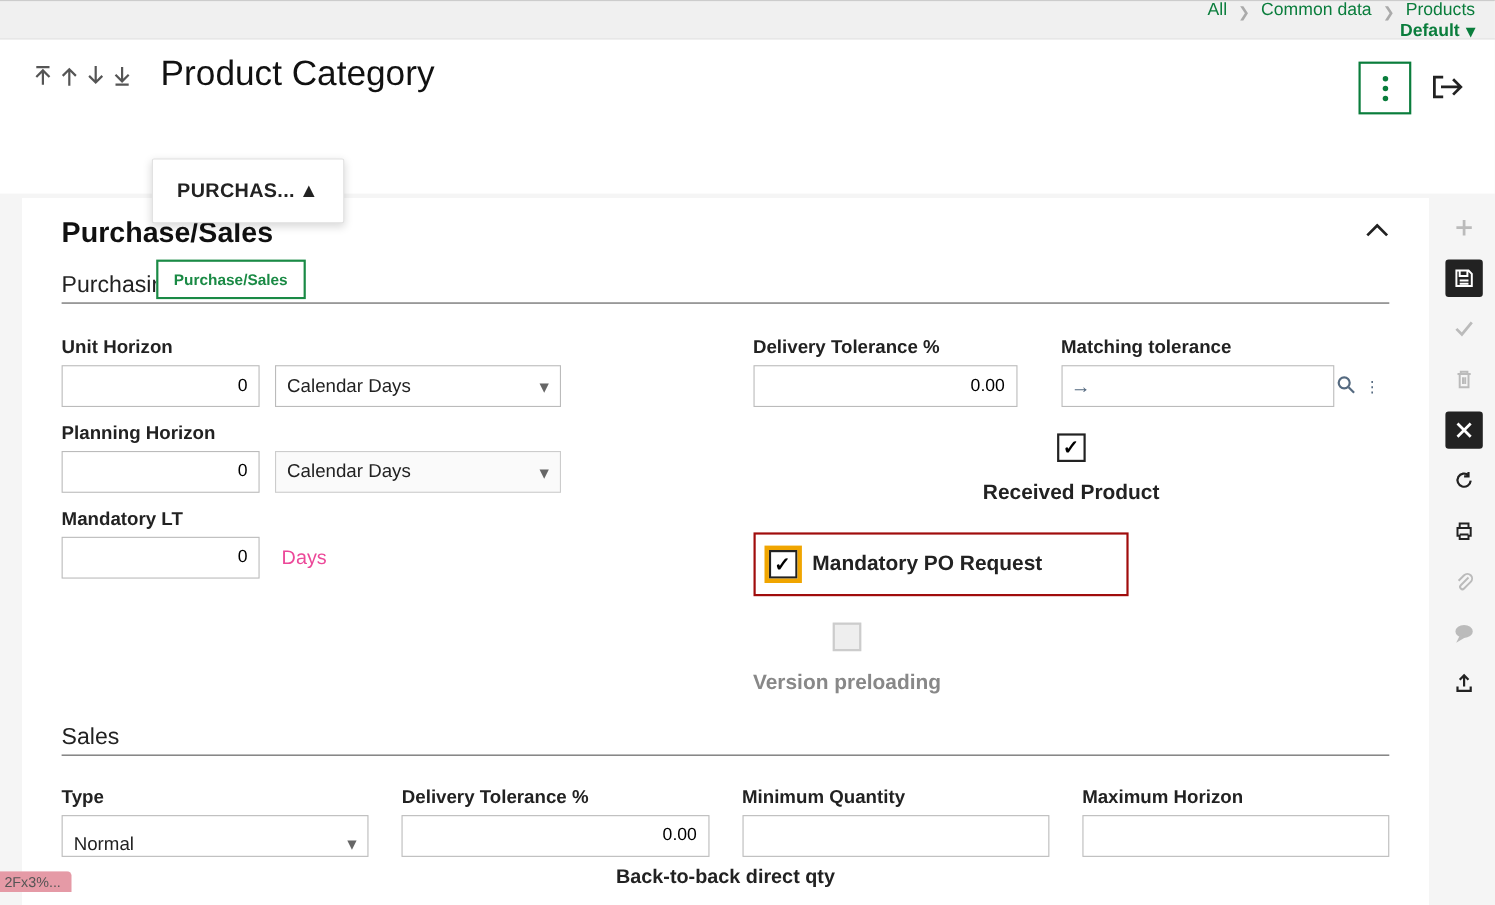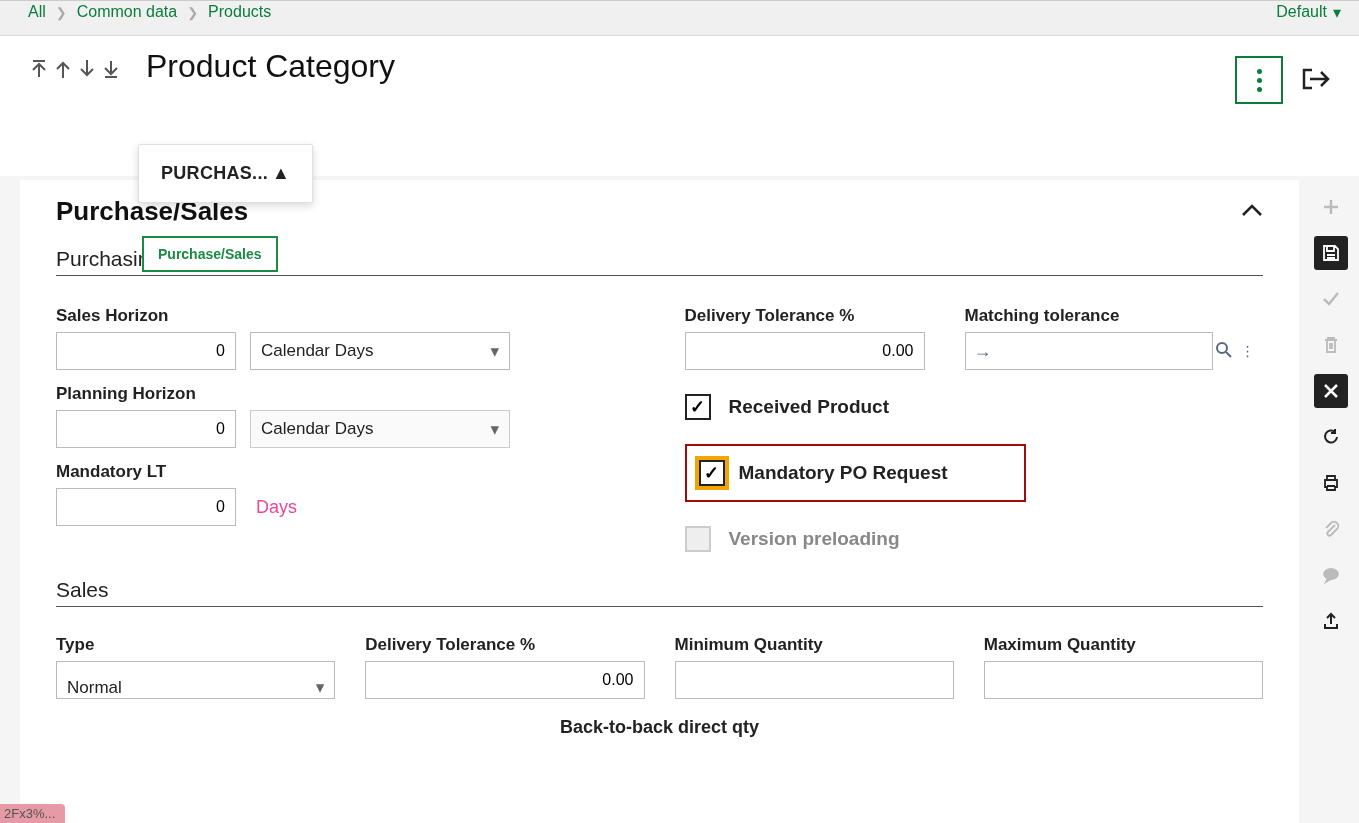--- a/index.html
+++ b/index.html
@@ -10,27 +10,28 @@
     background: #f5f5f5;
     width: 1359px;
     height: 823px;
     overflow: hidden;
     position: relative;
   }
 
   
   .breadcrumb-bar {
     display: flex;
-    align-items: center;
+    align-items: flex-end;
     justify-content: space-between;
     height: 36px;
     padding: 0 18px 12px 28px;
     background: #f0f0f0;
     border-top: 1px solid #ccc;
     border-bottom: 1px solid #ddd;
+    flex-direction: column;
   }
   .breadcrumb {
     display: flex;
     align-items: center;
     gap: 10px;
     font-size: 16px;
   }
   .breadcrumb a, .breadcrumb span.link {
     color: #0a7d3c;
     font-weight: 500;
@@ -38,21 +39,21 @@
   }
   .breadcrumb .sep {
     color: #aaa;
     font-size: 13px;
   }
   .breadcrumb-right {
     display: flex;
     align-items: center;
     gap: 6px;
     color: #0a7d3c;
-    font-weight: 400;
+    font-weight: 700;
     font-size: 16px;
     cursor: pointer;
   }
 
   
   .title-bar {
     display: flex;
     align-items: flex-start;
     padding: 12px 28px 0 28px;
     background: #fff;
@@ -209,20 +210,21 @@
   }
   .lookup-field .goto { color:#556a80; font-weight:600; font-size:18px; flex:0 0 auto; }
   .lookup-field input { flex:1; border:none; outline:none; font-size:16px; }
   .lookup-field .mag, .lookup-field .dots { color:#556a80; cursor:pointer; }
 
   .check-row {
     display: flex;
     align-items: center;
     gap: 18px;
     margin-top: 24px;
+    flex-direction: column;
   }
   .checkbox {
     width: 26px; height: 26px;
     border: 2px solid #222;
     display: flex; align-items: center; justify-content: center;
     cursor: pointer;
   }
   .checkbox.checked::after {
     content: "✓"; font-size: 18px; font-weight: 900; color:#000;
   }
@@ -262,21 +264,21 @@
     gap: 0 30px;
     margin-top: 14px;
   }
   .sales-grid .input { width: 100%; }
   .sales-grid .select { width: 100%; align-items: flex-end; }
 
   .center-footer {
     text-align: center;
     font-size: 18px;
     font-weight: 700;
-    margin-top: 18px;
+    margin-top: 8px;
   }
 
   
   .right-toolbar {
     position: absolute;
     top: 190px;
     right: 8px;
     width: 40px;
     display: flex;
     flex-direction: column;
@@ -289,21 +291,21 @@
     border-radius: 3px;
     cursor: pointer;
     color: #bbb;
   }
   .rt-btn.dark { background:#222; color:#fff; }
   .rt-btn svg { width:20px; height:20px; }
 
   
   .bottom-tag {
     position:absolute;
-    bottom:0; left:0;
+    bottom:12px; left:0;
     background:#e59aa6;
     color:#555;
     font-size:13px;
     padding:2px 10px 2px 4px;
     border-top-right-radius: 4px;
   }
 </style>
 </head>
 <body>
 
@@ -376,21 +378,21 @@
           <path d="M2 11 L11 2 L20 11"></path>
         </svg>
     </span>
   </div>
 
   <div class="section-title-md">Purchasing</div>
 
   <div class="form-grid">
 
     <div class="col">
-      <div class="field-label">Sales Horizon</div>
+      <div class="field-label">Unit Horizon</div>
       <div class="field-row">
         <input class="input num" value="0" style="">
         <div class="select">
           <span>Calendar Days</span>
           <span class="caret">▾</span>
         </div>
       </div>
 
       <div class="field-label">Planning Horizon</div>
       <div class="field-row">
@@ -463,21 +465,21 @@
     </div>
     <div>
       <div class="field-label">Delivery Tolerance %</div>
       <input class="input" style="text-align: right;" value="0.00">
     </div>
     <div>
       <div class="field-label">Minimum Quantity</div>
       <input class="input" value="" style="">
     </div>
     <div>
-      <div class="field-label">Maximum Quantity</div>
+      <div class="field-label">Maximum Horizon</div>
       <input class="input" value="" style="">
     </div>
   </div>
 
   <div class="center-footer">Back-to-back direct qty</div>
 </div>
 
 <div class="right-toolbar">
   <div class="rt-btn">
     <svg viewBox="0 0 20 20" stroke="currentColor" stroke-width="2.5" fill="none">

